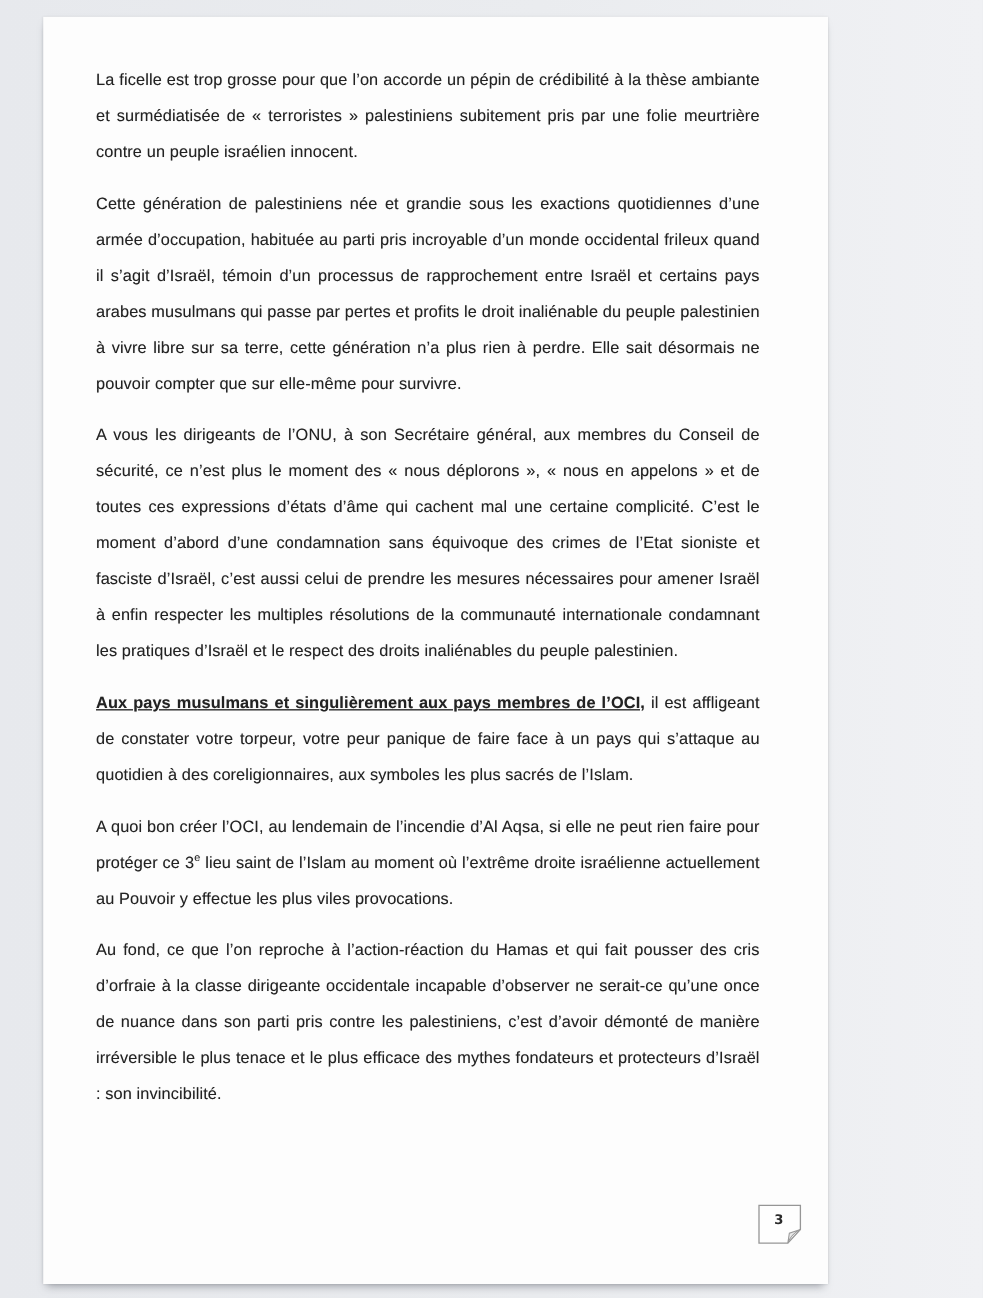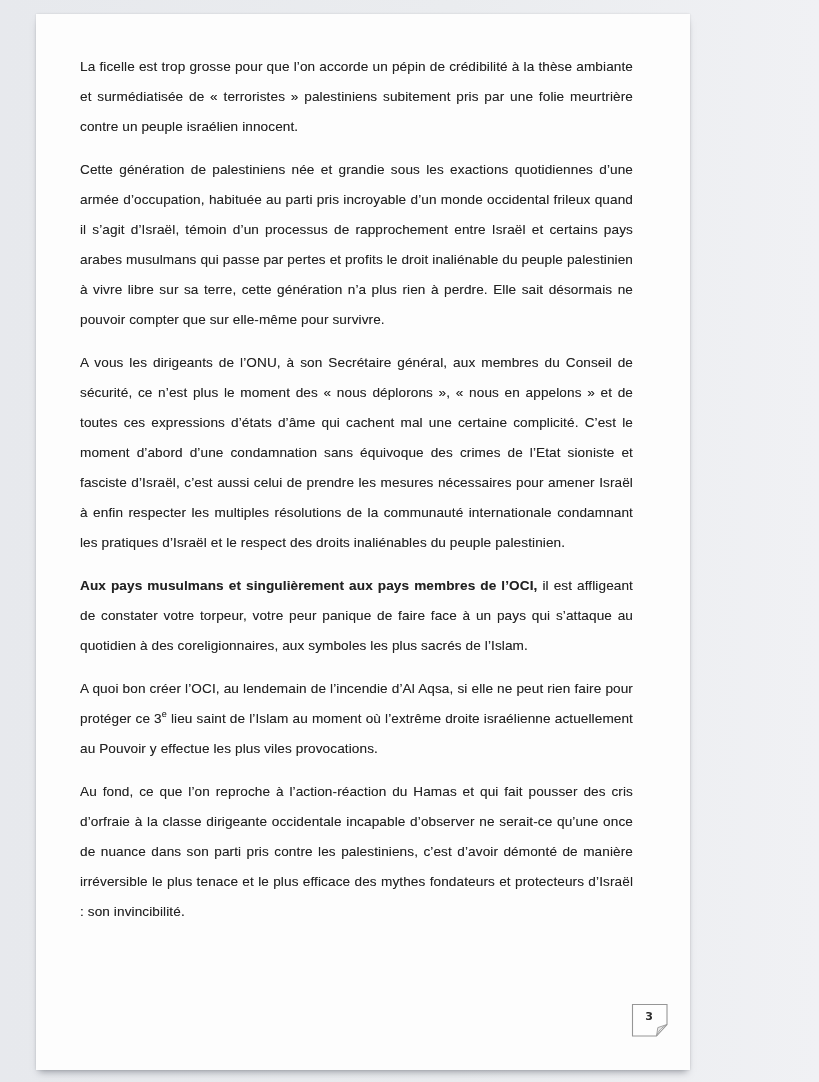--- a/index.html
+++ b/index.html
@@ -36,20 +36,21 @@
     line-height: 30px;
     text-align: justify;
     letter-spacing: 0.1px;
     text-shadow: 0 0 0.6px rgba(40,40,40,0.35);
   }
   .content p {
     margin: 0 0 13px 0;
   }
   .lead {
     font-weight: bold;
+    text-decoration: underline;
   }
   sup {
     font-size: 9px;
     line-height: 0;
   }
   .page-badge {
     position: absolute;
     right: 21px;
     bottom: 32px;
     width: 38px;

